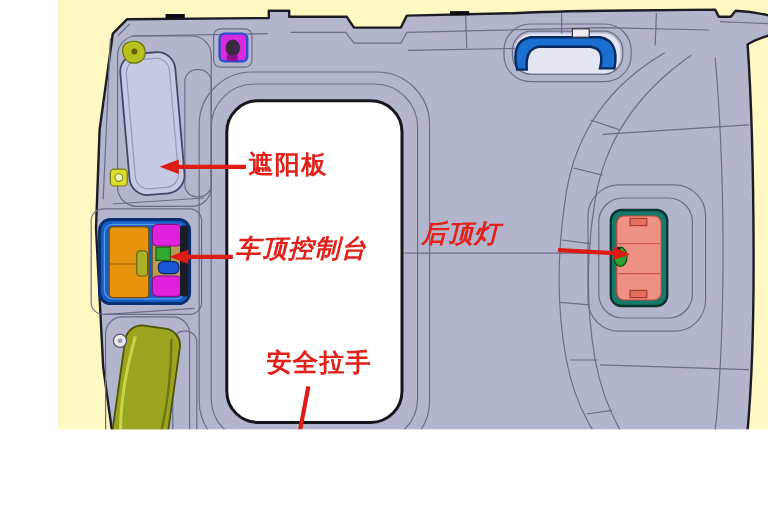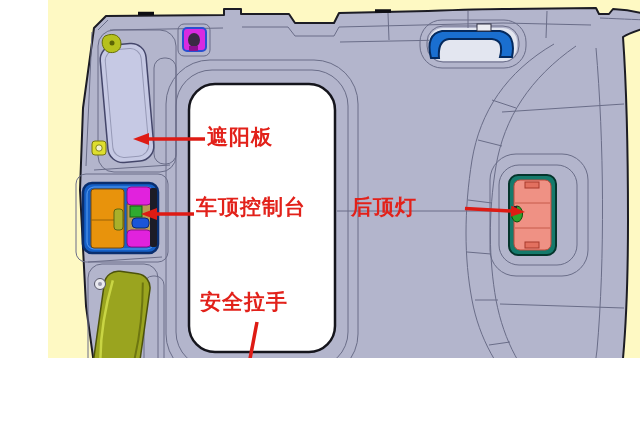--- a/index.html
+++ b/index.html
@@ -3,23 +3,23 @@
 <meta charset="utf-8">
 <style>
   html,body{margin:0;padding:0;background:#ffffff;}
   #stage{position:relative;width:640px;height:358px;background:#fef9c3;overflow:hidden;
          font-family:"Liberation Sans","DejaVu Sans",sans-serif;margin-left:48px;}
   #cad{position:absolute;left:0;top:0;}
   .label{position:absolute;color:#e2211a;font-weight:bold;
          font-family:"Liberation Serif","DejaVu Serif",serif;
          font-size:21px;line-height:23px;white-space:nowrap;letter-spacing:1px;}
   #lbl-visor{left:159px;top:126px;}
-  #lbl-console{left:148px;top:196px;}
-  #lbl-lamp{left:303px;top:196px;}
-  #lbl-handle{left:152px;top:291px;}
+  #lbl-console{left:148px;top:196px;font-style:italic;}
+  #lbl-lamp{left:303px;top:184px;font-style:italic;}
+  #lbl-handle{left:174px;top:291px;}
 </style>
 </head>
 <body>
 
 <div id="stage">
 
   <svg id="cad" width="640" height="434" viewBox="0 0 640 434">
 
     <path d="M 46,28 L 58,16 L 176,15 L 176,9 L 193,9 L 193,14
          L 241,14 L 247,23 L 286,23 L 291,13

